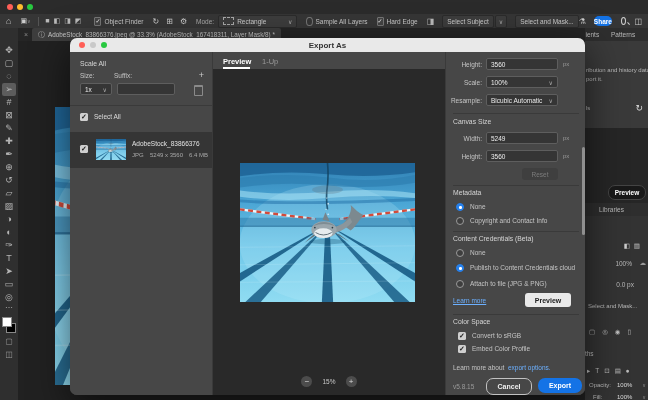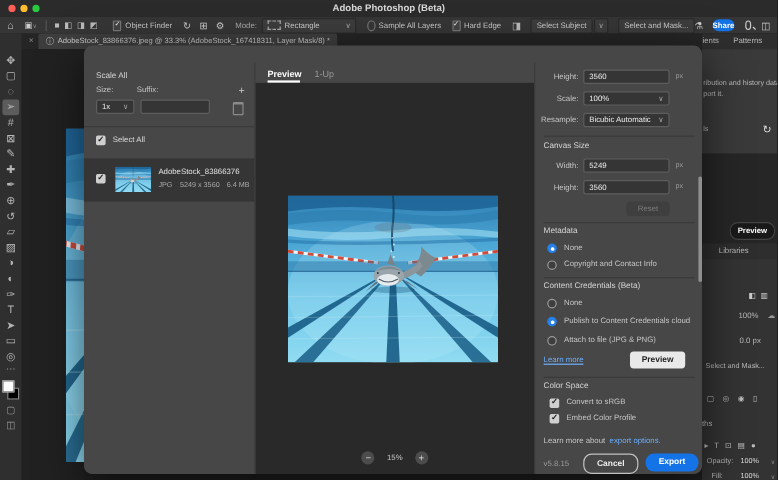--- a/index.html
+++ b/index.html
@@ -108,21 +108,20 @@
         <circle cx="107" cy="92" r="1.2" fill="#2c3a42"></circle>
           <circle cx="132" cy="92" r="1.2" fill="#2c3a42"></circle>
       </g>
     </defs>
   </svg>
 
   <div class="abs menubar">
     <span class="abs traffic" style="left:7px;top:4px;background:#ff5f57"></span>
     <span class="abs traffic" style="left:17px;top:4px;background:#febc2e"></span>
     <span class="abs traffic" style="left:27px;top:4px;background:#28c840"></span>
-    <div class="abs" style="left:0;top:2px;width:100%;text-align:center;font-size:8px;color:#d8d8d8;font-weight:bold">Adobe Photoshop (Beta)</div>
   </div>
 
   <div class="abs optbar">
     <span style="margin-left:6px;color:#ccc;font-size:9px">⌂</span>
     <span style="margin-left:9px;color:#ccc;font-size:7px">▣<span style="color:#888;font-size:5px">∨</span></span>
     <span class="sep" style="margin-left:7px"></span>
     <span style="margin-left:7px;color:#bbb;font-size:7px;letter-spacing:4px">■◧◨◩</span>
     <span class="chkD" style="margin-left:9px">✓</span>
     <span class="txt" style="margin-left:3px;font-size:6.5px">Object Finder</span>
     <span style="margin-left:9px;color:#ccc;font-size:8px">↻</span>
@@ -230,20 +229,26 @@
       <span class="bgrow" style="left:32px;top:166px;font-size:6px;color:#ddd">100%</span>
       <span class="bgrow" style="right:2px;top:166px;font-size:5px;color:#888">∨</span>
       <span class="bgrow" style="left:8px;top:178px;font-size:6px">Fill:</span>
       <span class="bgrow" style="left:32px;top:178px;font-size:6px;color:#ddd">100%</span>
       <span class="bgrow" style="right:2px;top:178px;font-size:5px;color:#888">∨</span>
     </div>
   </div>
 
   <div class="abs dialog">
 
+    <div class="dlg-title">
+      <span class="traffic" style="margin-left:9px;background:#ff5f57"></span>
+      <span class="traffic" style="margin-left:5px;background:#c9c9c9"></span>
+      <span class="traffic" style="margin-left:5px;background:#28c840"></span>
+      <span style="position:absolute;left:0;width:100%;text-align:center;font-size:8px;font-weight:bold;color:#333">Export As</span>
+    </div>
 
     <div class="abs" style="left:0;top:14px;width:142px;height:343px;background:#474747;border-right:1px solid #3a3a3a">
       <span class="hdr" style="left:10px;top:8px">Scale All</span>
       <span class="lbl" style="left:10px;top:20px">Size:</span>
       <span class="lbl" style="left:44px;top:20px">Suffix:</span>
       <span class="lbl" style="right:8px;top:18px;font-size:9px;color:#ccc">+</span>
       <span class="field" style="left:10px;top:31px;width:32px">
         <span>1x</span>
         <span class="chev">∨</span>
       </span>

